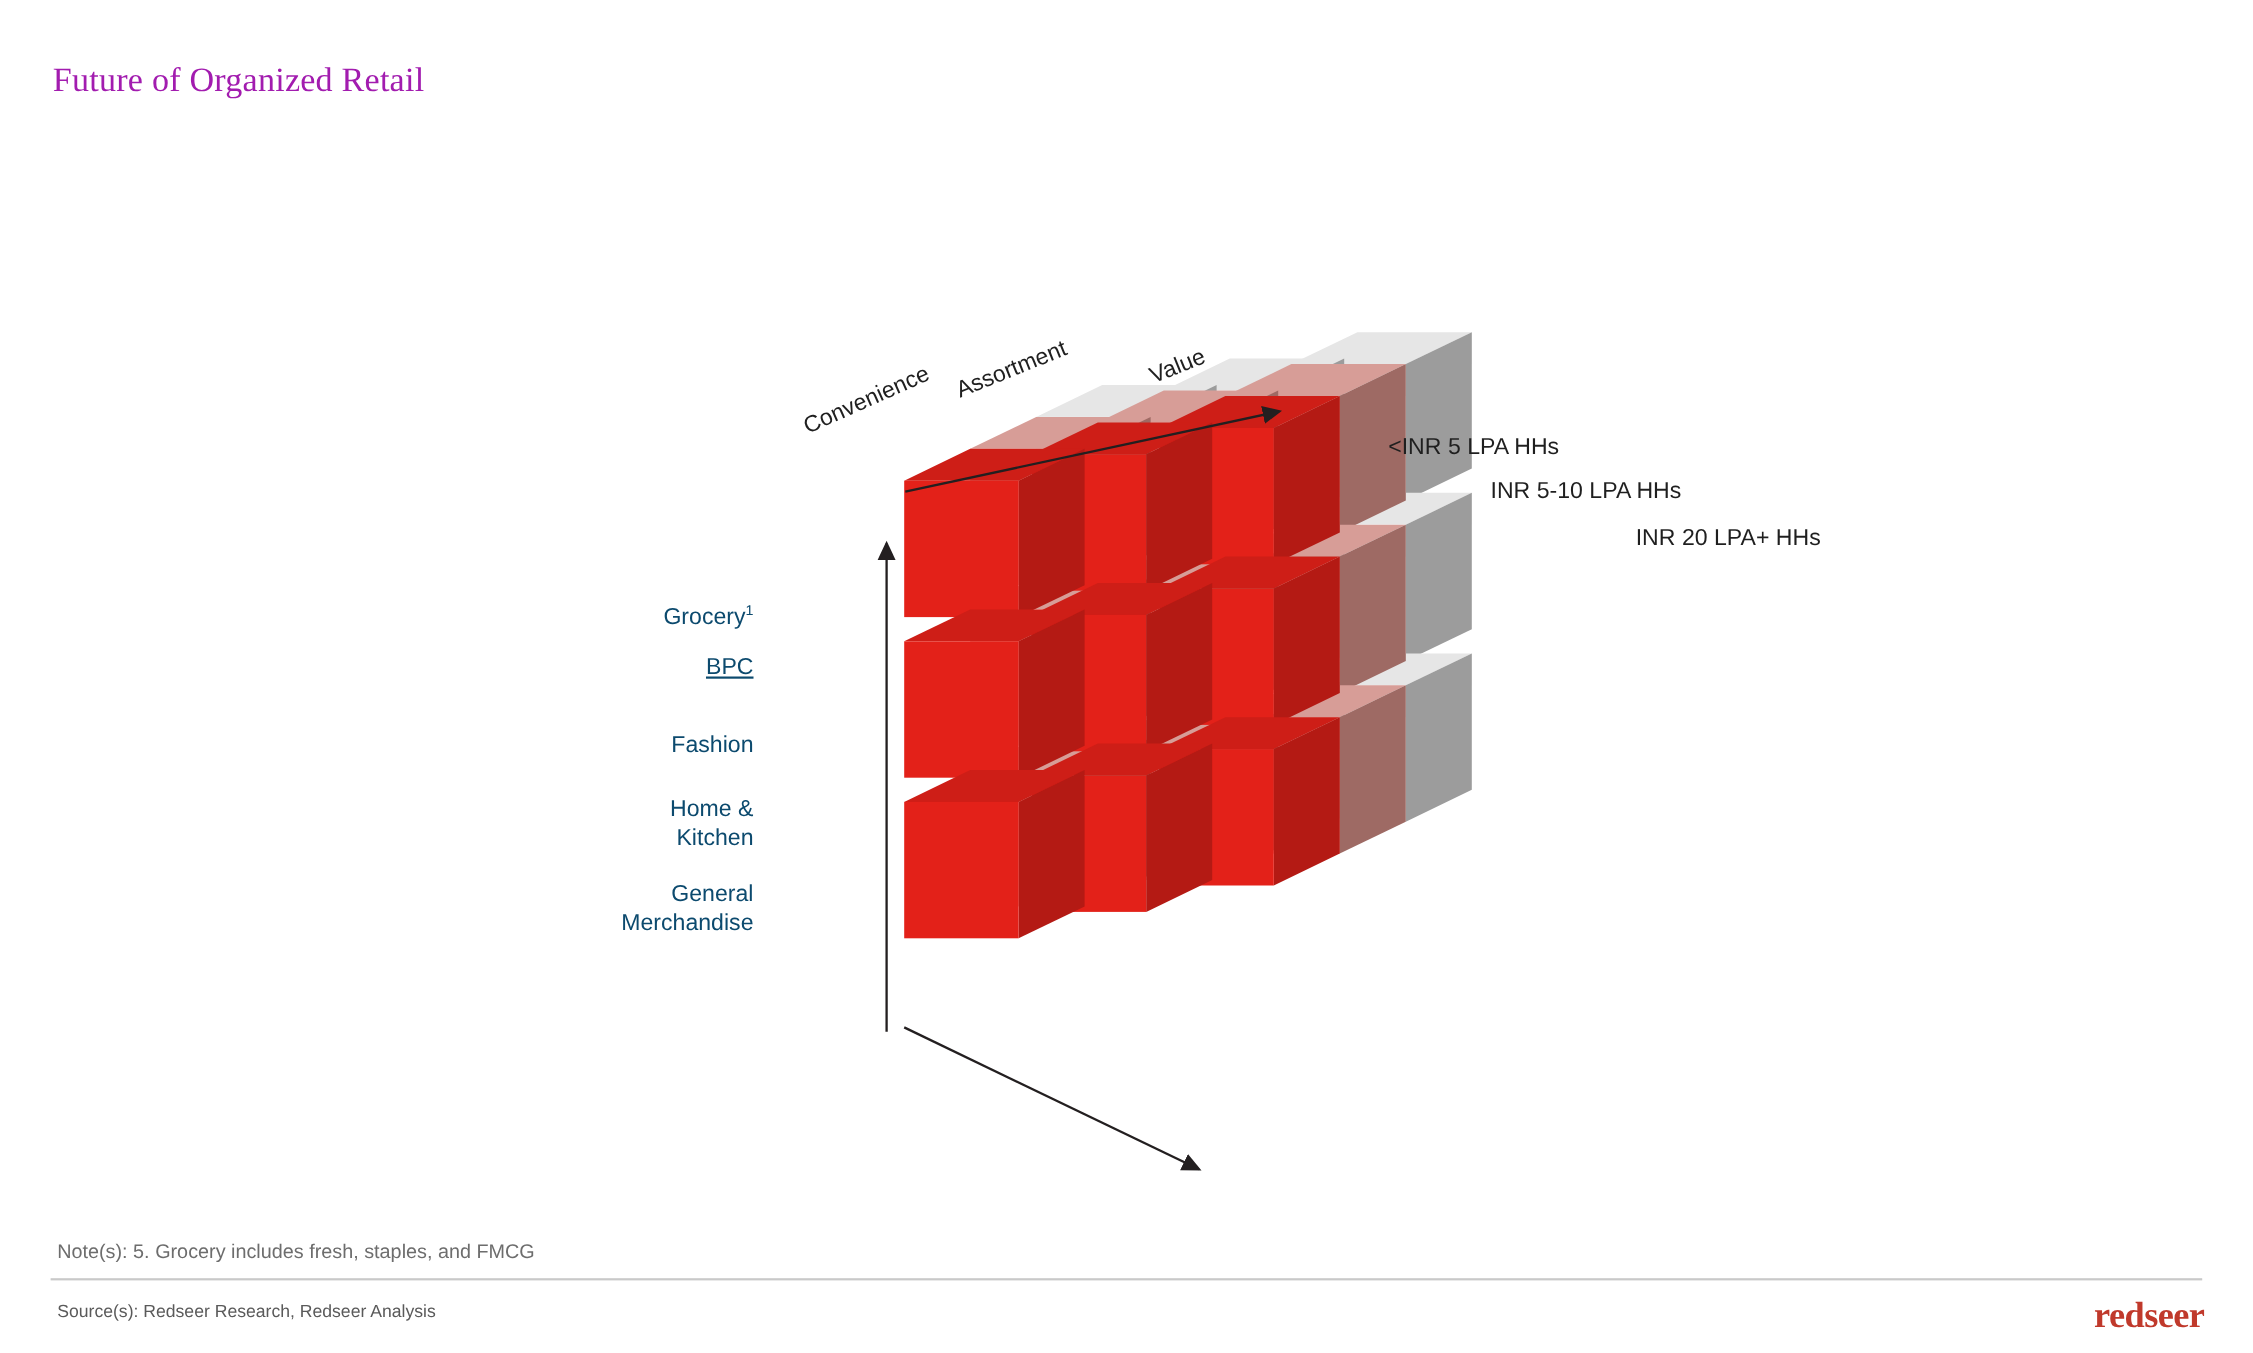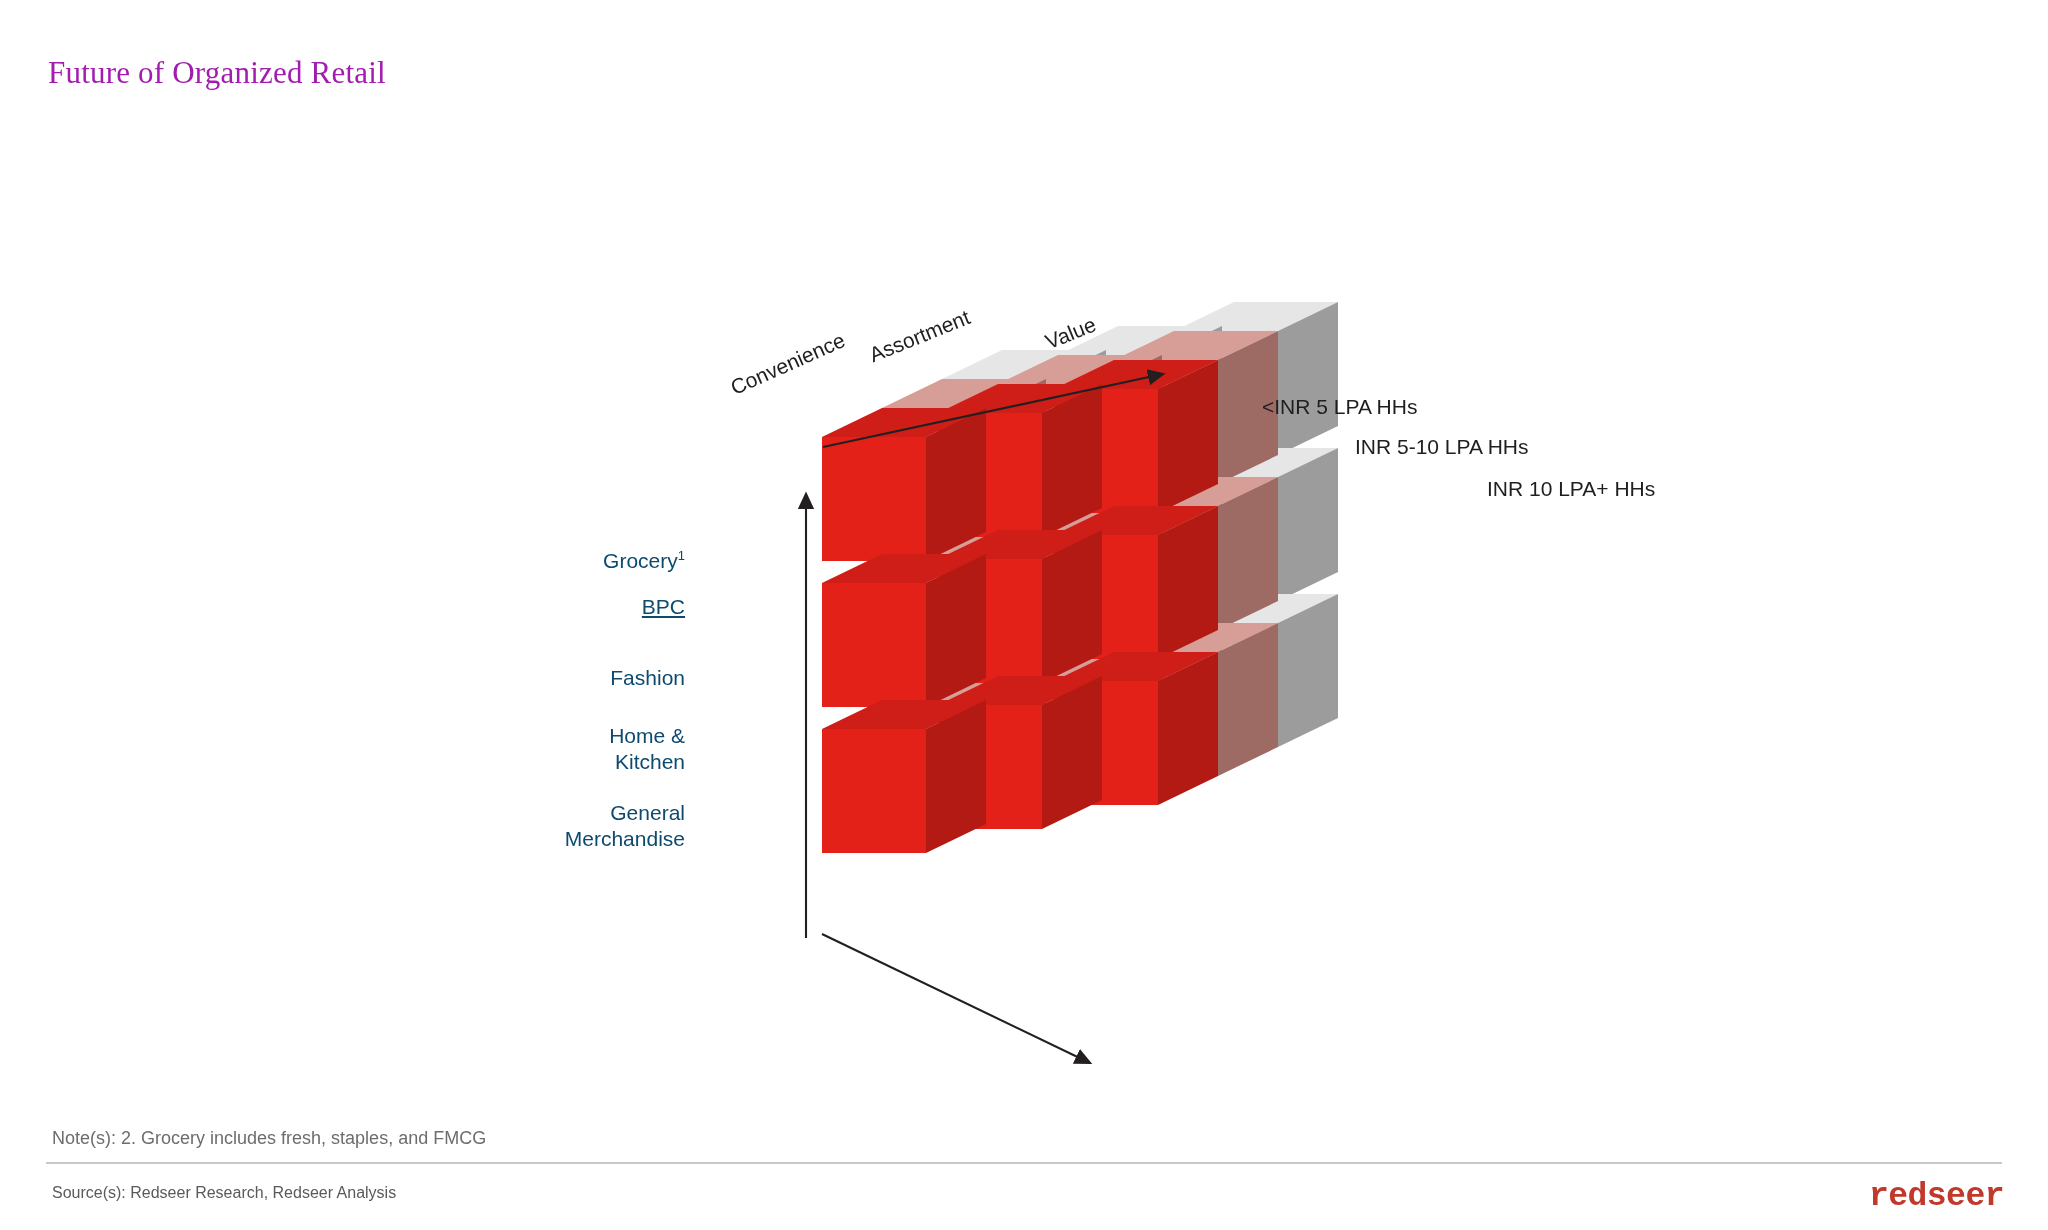--- a/index.html
+++ b/index.html
@@ -114,21 +114,21 @@
     left: 52px;
     top: 1184px;
     font-size: 16px;
     color: #5a5a5a;
     white-space: nowrap;
   }
   .brand-logo {
     position: absolute;
     right: 44px;
     top: 1178px;
-    font-family: Liberation Mono, monospace;
+    font-family: Liberation Serif, serif;
     font-size: 33px;
     font-weight: bold;
     color: #C0392B;
     letter-spacing: -0.5px;
   }
 </style>
 </head>
 <body>
 
 <div class="slide-title">Future of Organized Retail</div>
@@ -307,18 +307,18 @@
 <div class="row-label" style="left:455px; top:723px;">Home &amp;
 Kitchen</div>
 
 <div class="row-label" style="left:455px; top:800px;">General
 Merchandise</div>
 
 <div class="seg-label" style="left:1262px; top:395px;">&lt;INR 5 LPA HHs</div>
 
 <div class="seg-label" style="left:1355px; top:435px;">INR 5-10 LPA HHs</div>
 
-<div class="seg-label" style="left:1487px; top:477px;">INR 10 LPA+ HHs</div>
-
-<div class="note-line">Note(s): 2. Grocery includes fresh, staples, and FMCG</div>
+<div class="seg-label" style="left:1487px; top:477px;">INR 20 LPA+ HHs</div>
+
+<div class="note-line">Note(s): 5. Grocery includes fresh, staples, and FMCG</div>
 <div class="footer-rule"></div>
 <div class="source-line">Source(s): Redseer Research, Redseer Analysis</div>
 <div class="brand-logo">redseer</div>
 
 </body></html>

